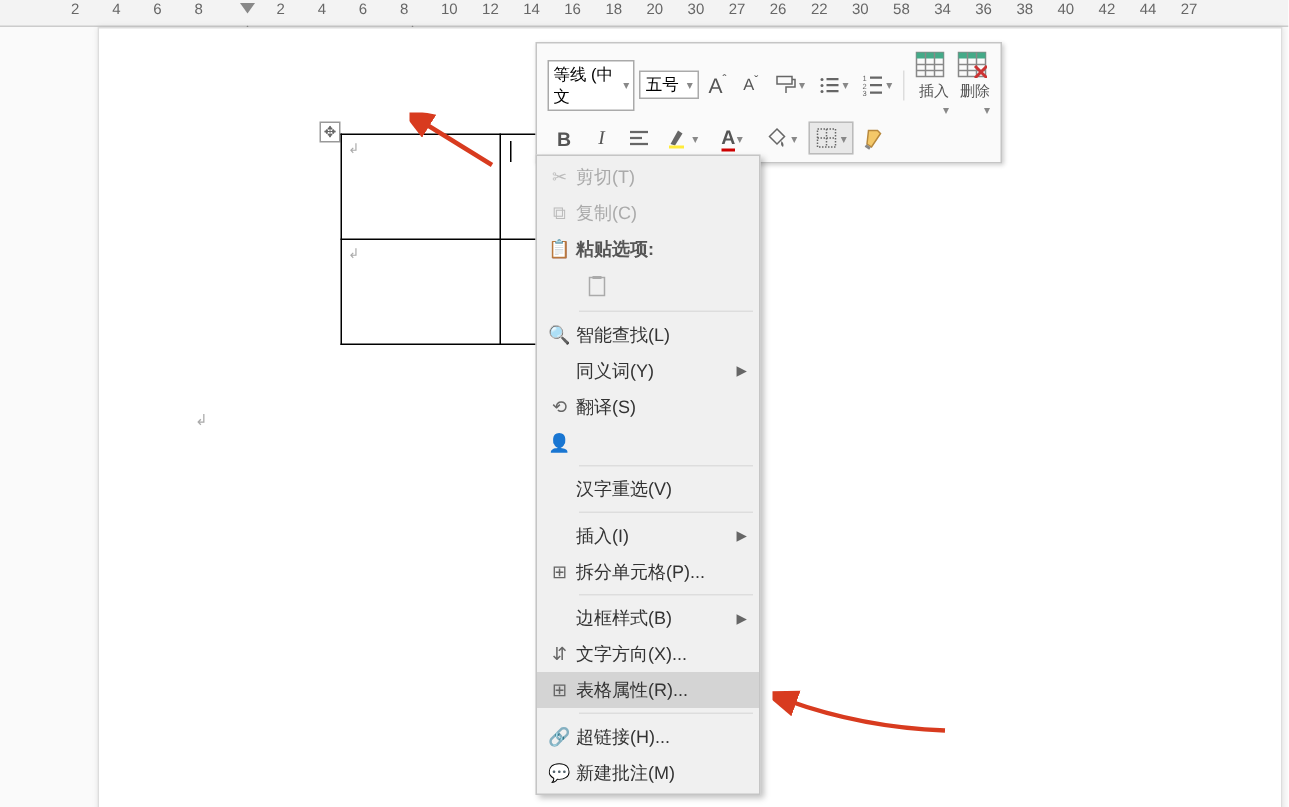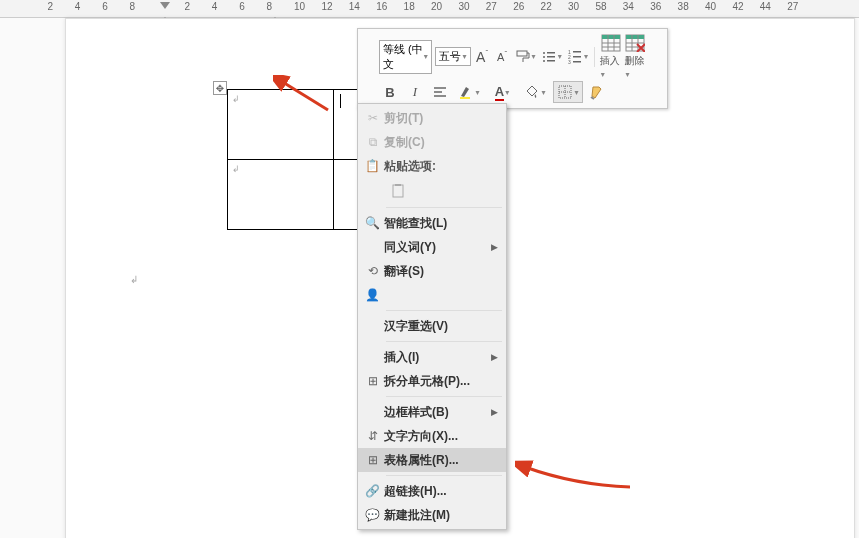--- a/index.html
+++ b/index.html
@@ -21,43 +21,43 @@
 
     
     .table-move { position: absolute; top: 62px; left: 147px; width: 14px; height: 14px; border: 1px solid #999; background: #fff; cursor: move; display:flex; align-items:center; justify-content:center; font-size:10px; color:#666;}
     .doc-table { position: absolute; top: 70px; left: 161px; border-collapse: collapse; }
     .doc-table td { border: 1px solid #000; width: 106px; height: 70px; vertical-align: top; padding: 4px; font-size: 9px; color: #aaa; }
     .cursor-cell { position: relative; }
     .text-cursor { position: absolute; top: 4px; left: 6px; width: 1px; height: 14px; background: #000; }
     .end-para { position: absolute; top: 255px; left: 64px; font-size: 10px; color: #aaa; }
 
     
-    .mini-toolbar { position: absolute; top: 28px; left: 357px; width: 311px; background: #fafafa; border: 1px solid #c5c5c5; box-shadow: 1px 1px 3px rgba(0,0,0,.2); padding: 3px 21px; }
+    .mini-toolbar { position: absolute; top: 28px; left: 357px; width: 311px; background: #fafafa; border: 1px solid #c5c5c5; box-shadow: 1px 1px 3px rgba(0,0,0,.2); padding: 3px 7px; }
     .mt-row { display: flex; align-items: center; gap: 3px; margin: 2px 0; }
     .mt-sel { border: 1px solid #aaa; background: #fff; font-size: 11px; padding: 1px 3px; display: flex; align-items: center; justify-content: space-between; }
     .mt-sel.font { width: 66px; }
     .mt-sel.size { width: 44px; }
     .mt-btn { width: 22px; height: 22px; display: flex; align-items: center; justify-content: center; font-size: 13px; color: #555; cursor: pointer; position: relative; }
     .mt-btn.w { width: 30px; }
     .mt-btn svg { width: 16px; height: 16px; }
-    .mt-big { width: 28px; text-align: left; font-size: 10px; color: #555; cursor: pointer; }
+    .mt-big { width: 28px; text-align: right; font-size: 10px; color: #555; cursor: pointer; }
     .mt-big svg { display: block; margin: 0 auto 2px; }
     .dd { font-size: 8px; color: #888; margin-left: 1px; }
     .mt-sep { width: 1px; height: 20px; background: #ddd; margin: 0 2px; }
     .underline-color { border-bottom: 2px solid; }
 
     
     .ctx-menu { position: absolute; top: 103px; left: 357px; width: 150px; background: #f0f0f0; border: 1px solid #c5c5c5; box-shadow: 2px 2px 4px rgba(0,0,0,.25); padding: 2px 0; font-size: 12px; color: #333; }
     .ctx-item { display: flex; align-items: center; height: 24px; padding: 0 8px 0 4px; cursor: pointer; position: relative; }
     .ctx-item.disabled { color: #aaa; }
     .ctx-item.highlight { background: #d4d4d4; }
     .ctx-item.header { font-weight: bold; color: #555; cursor: default; }
     .ctx-icon { width: 22px; display: flex; justify-content: center; color: #666; }
     .ctx-item.disabled .ctx-icon { color: #bbb; }
-    .ctx-label { flex: 1; white-space: nowrap; font-weight: bold; }
+    .ctx-label { flex: 1; white-space: nowrap; }
     .ctx-arrow { font-size: 9px; color: #666; }
     .ctx-sep { height: 1px; background: #ddd; margin: 3px 4px 3px 28px; }
     .paste-opts { padding: 2px 0 2px 28px; }
     .paste-btn { display: inline-flex; width: 24px; height: 22px; border: 1px solid transparent; align-items: center; justify-content: center; color: #888; }
 
     
     .arrow-svg { position: absolute; pointer-events: none; }
   </style>
 </head>
 <body>

